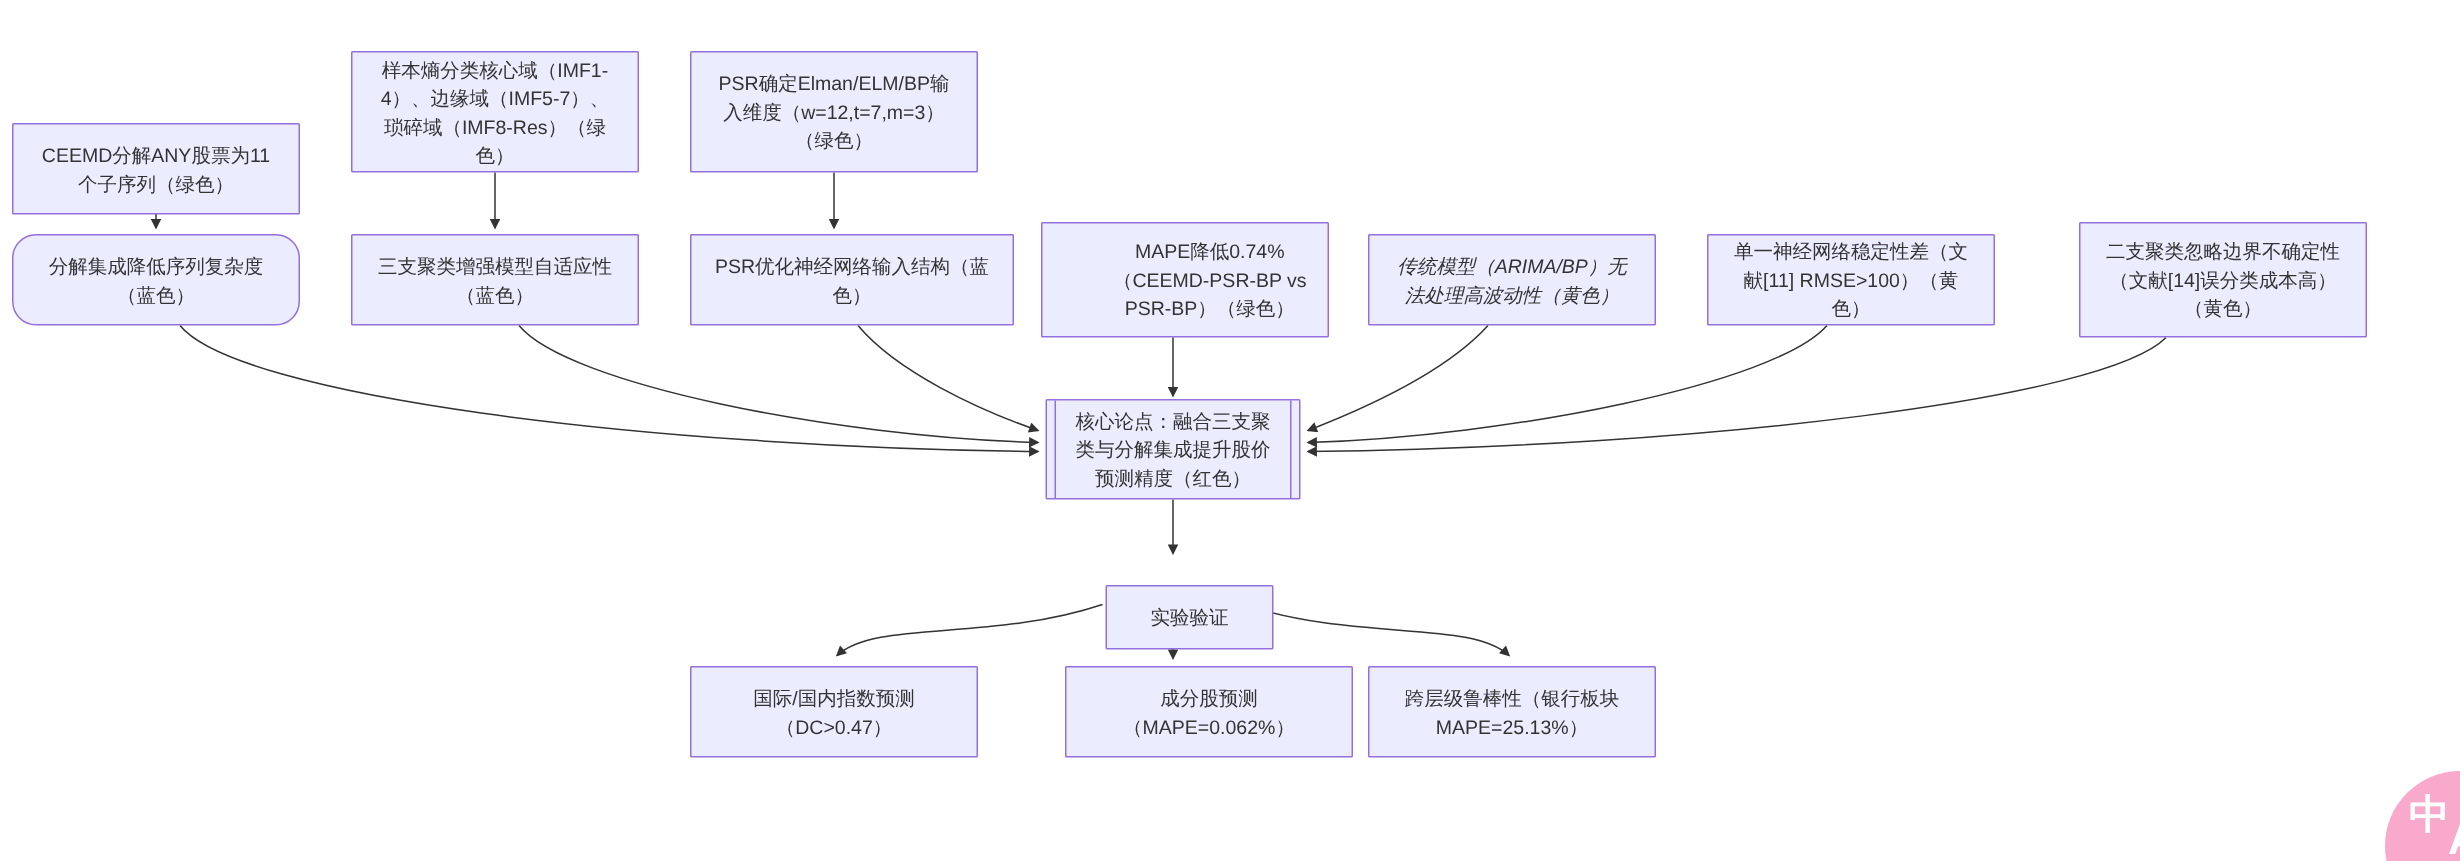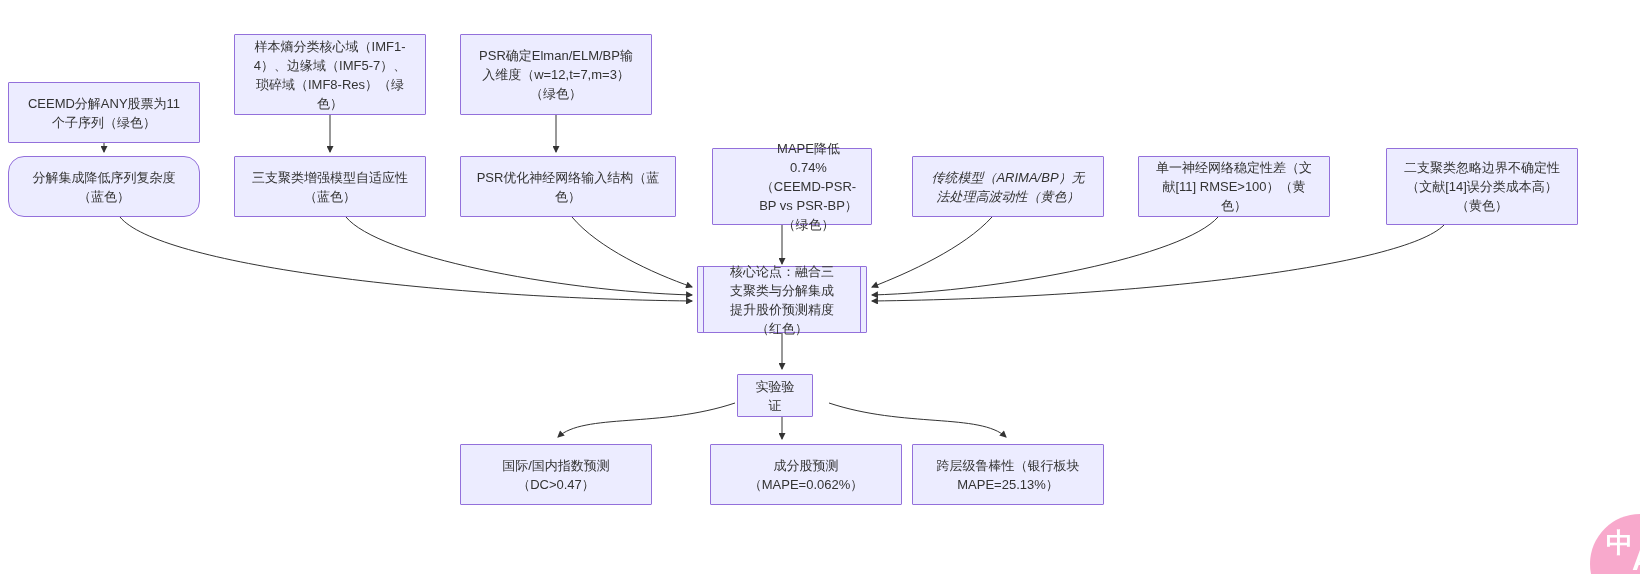--- a/index.html
+++ b/index.html
@@ -17,21 +17,21 @@
     box-sizing:border-box;
     background:#ECECFF;
     border:1px solid #9370DB;
     border-radius:1px;
     display:flex;align-items:center;justify-content:center;
     text-align:center;
     font-size:13px;line-height:19px;
     padding:4px 13px;
     color:#333333;
   }
-  .node.subroutine{padding:4px 28px;}
+  .node.subroutine{padding:4px 18px;}
   .inner-line{
     position:absolute;top:0;bottom:0;width:0;
     border-left:1px solid #9370DB;
   }
   .inner-line.left{left:5px;}
   .inner-line.right{right:5px;}
   #translate-btn{
     position:absolute;
     left:1590px;top:514px;
     width:100px;height:100px;
@@ -78,32 +78,32 @@
     </g>
   </svg>
 
   <div class="node" style="left:8px;top:46px;width:192px;height:61px;margin-top:36px;">CEEMD分解ANY股票为11个子序列（绿色）</div>
   <div class="node" style="left:234px;top:34px;width:192px;height:81px;">样本熵分类核心域（IMF1-4）、边缘域（IMF5-7）、琐碎域（IMF8-Res）（绿色）</div>
   <div class="node" style="left:460px;top:34px;width:192px;height:81px;">PSR确定Elman/ELM/BP输入维度（w=12,t=7,m=3）（绿色）</div>
 
   <div class="node" style="left:8px;top:156px;width:192px;height:61px;border-radius:16px;">分解集成降低序列复杂度（蓝色）</div>
   <div class="node" style="left:234px;top:156px;width:192px;height:61px;">三支聚类增强模型自适应性（蓝色）</div>
   <div class="node" style="left:460px;top:156px;width:216px;height:61px;">PSR优化神经网络输入结构（蓝色）</div>
-  <div class="node" style="left:712px;top:148px;width:160px;height:77px;padding-left:46px;">MAPE降低0.74%（CEEMD-PSR-BP vs PSR-BP）（绿色）</div>
+  <div class="node" style="left:694px;top:148px;width:192px;height:77px;padding-left:46px;">MAPE降低0.74%（CEEMD-PSR-BP vs PSR-BP）（绿色）</div>
   <div class="node" style="left:912px;top:156px;width:192px;height:61px;font-style:italic;">传统模型（ARIMA/BP）无法处理高波动性（黄色）</div>
   <div class="node" style="left:1138px;top:156px;width:192px;height:61px;">单一神经网络稳定性差（文献[11] RMSE&gt;100）（黄色）</div>
   <div class="node" style="left:1364px;top:148px;width:192px;height:77px;margin-left:22px;">二支聚类忽略边界不确定性（文献[14]误分类成本高）（黄色）</div>
 
   <div class="node subroutine" style="left:697px;top:266px;width:170px;height:67px;">
     <div class="inner-line left"></div>
     <div class="inner-line right"></div>
     <span>核心论点：融合三支聚类与分解集成提升股价预测精度（红色）</span>
   </div>
 
-  <div class="node" style="left:737px;top:374px;width:76px;height:43px;">实验验证</div>
+  <div class="node" style="left:737px;top:390px;width:112px;height:43px;">实验验证</div>
 
   <div class="node" style="left:460px;top:444px;width:192px;height:61px;">国际/国内指数预测（DC&gt;0.47）</div>
   <div class="node" style="left:686px;top:444px;width:192px;height:61px;margin-left:24px;">成分股预测（MAPE=0.062%）</div>
   <div class="node" style="left:912px;top:444px;width:192px;height:61px;">跨层级鲁棒性（银行板块MAPE=25.13%）</div>
 
   <button id="translate-btn">
     <span class="zh">中</span>
     <span class="en">A</span>
   </button>
 

